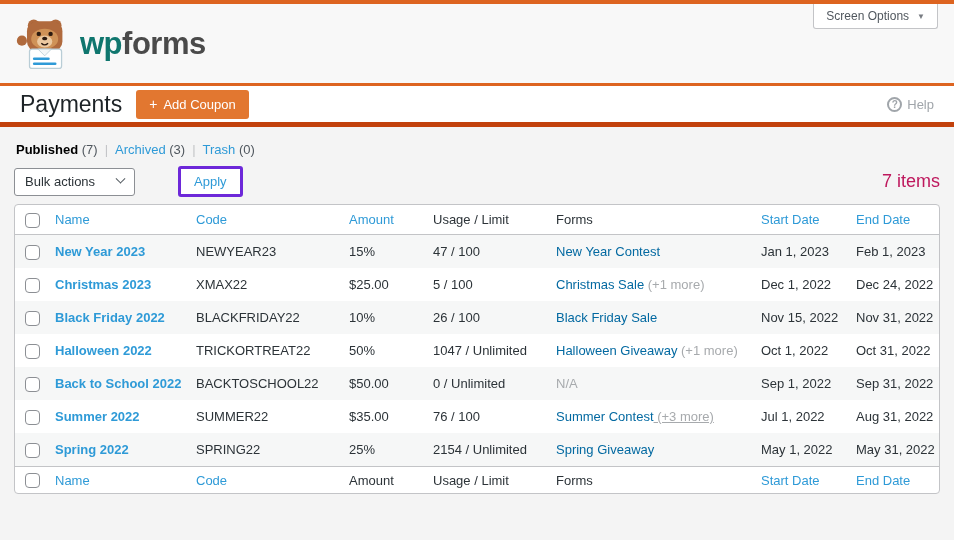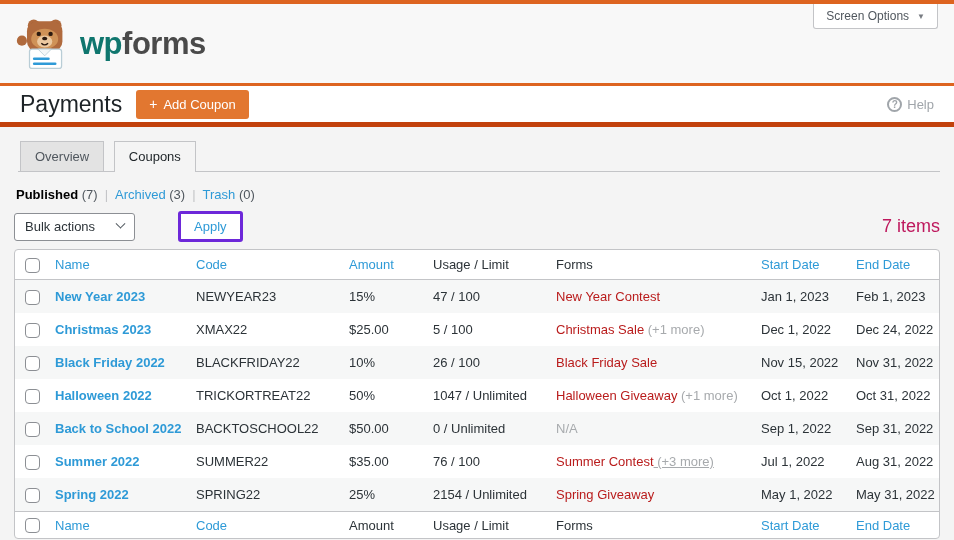--- a/index.html
+++ b/index.html
@@ -47,21 +47,21 @@
   .table-wrap { background:#fff; border:1px solid #c3c4c7; border-radius:4px; overflow:hidden; }
   table { width:100%; border-collapse:separate; border-spacing:0; table-layout:fixed; font-size:13px; }
   th, td { text-align:left; padding:0 10px; vertical-align:middle; white-space:nowrap; overflow:hidden; }
   thead th { height:30px; border-bottom:1px solid #c3c4c7; font-weight:normal; color:#2c3338; }
   tfoot th { height:27px; border-top:1px solid #c3c4c7; font-weight:normal; color:#2c3338; }
   th.sortable { color:#2e9ad7; cursor:pointer; }
   tbody td { height:33px; color:#2c3338; }
   tbody tr:nth-child(odd) { background:#f6f7f7; }
   .cb { display:inline-block; width:15px; height:15px; border:1px solid #8c8f94; border-radius:4px; background:#fff; cursor:pointer; vertical-align:middle; }
   a.name-link { color:#2e9ad7; font-weight:bold; text-decoration:none; cursor:pointer;margin-top:47px; }
-  a.form-link { color:#b91c1c; text-decoration:none; cursor:pointer; }
+  a.form-link { color:#0369a1; text-decoration:none; cursor:pointer; }
   .more { color:#a7aaad; }
   .more.u { text-decoration:underline; cursor:pointer; }
   .na { color:#a7aaad; }
 </style>
 </head>
 <body>
 
 <div class="top-orange"></div>
 
 <div class="brand-header">
@@ -99,24 +99,20 @@
     <span>Add Coupon</span>
   </button>
   <div class="help-link">
     <span class="help-circle">?</span>
     <span>Help</span>
   </div>
 </div>
 
 <div class="content">
 
-  <div class="tabs">
-    <a class="tab">Overview</a>
-    <a class="tab active">Coupons</a>
-  </div>
 
   <div class="subsubsub">
     <a class="current"><span class="f-label">Published</span> <span class="count">(7)</span></a><span class="sep">|</span><a><span class="f-label">Archived</span> <span class="count">(3)</span></a><span class="sep">|</span><a><span class="f-label">Trash</span> <span class="count">(0)</span></a>
   </div>
 
   <div class="toolbar">
     <div class="select-box">
       <span>Bulk actions</span>
       <span class="chev"></span>
     </div>

